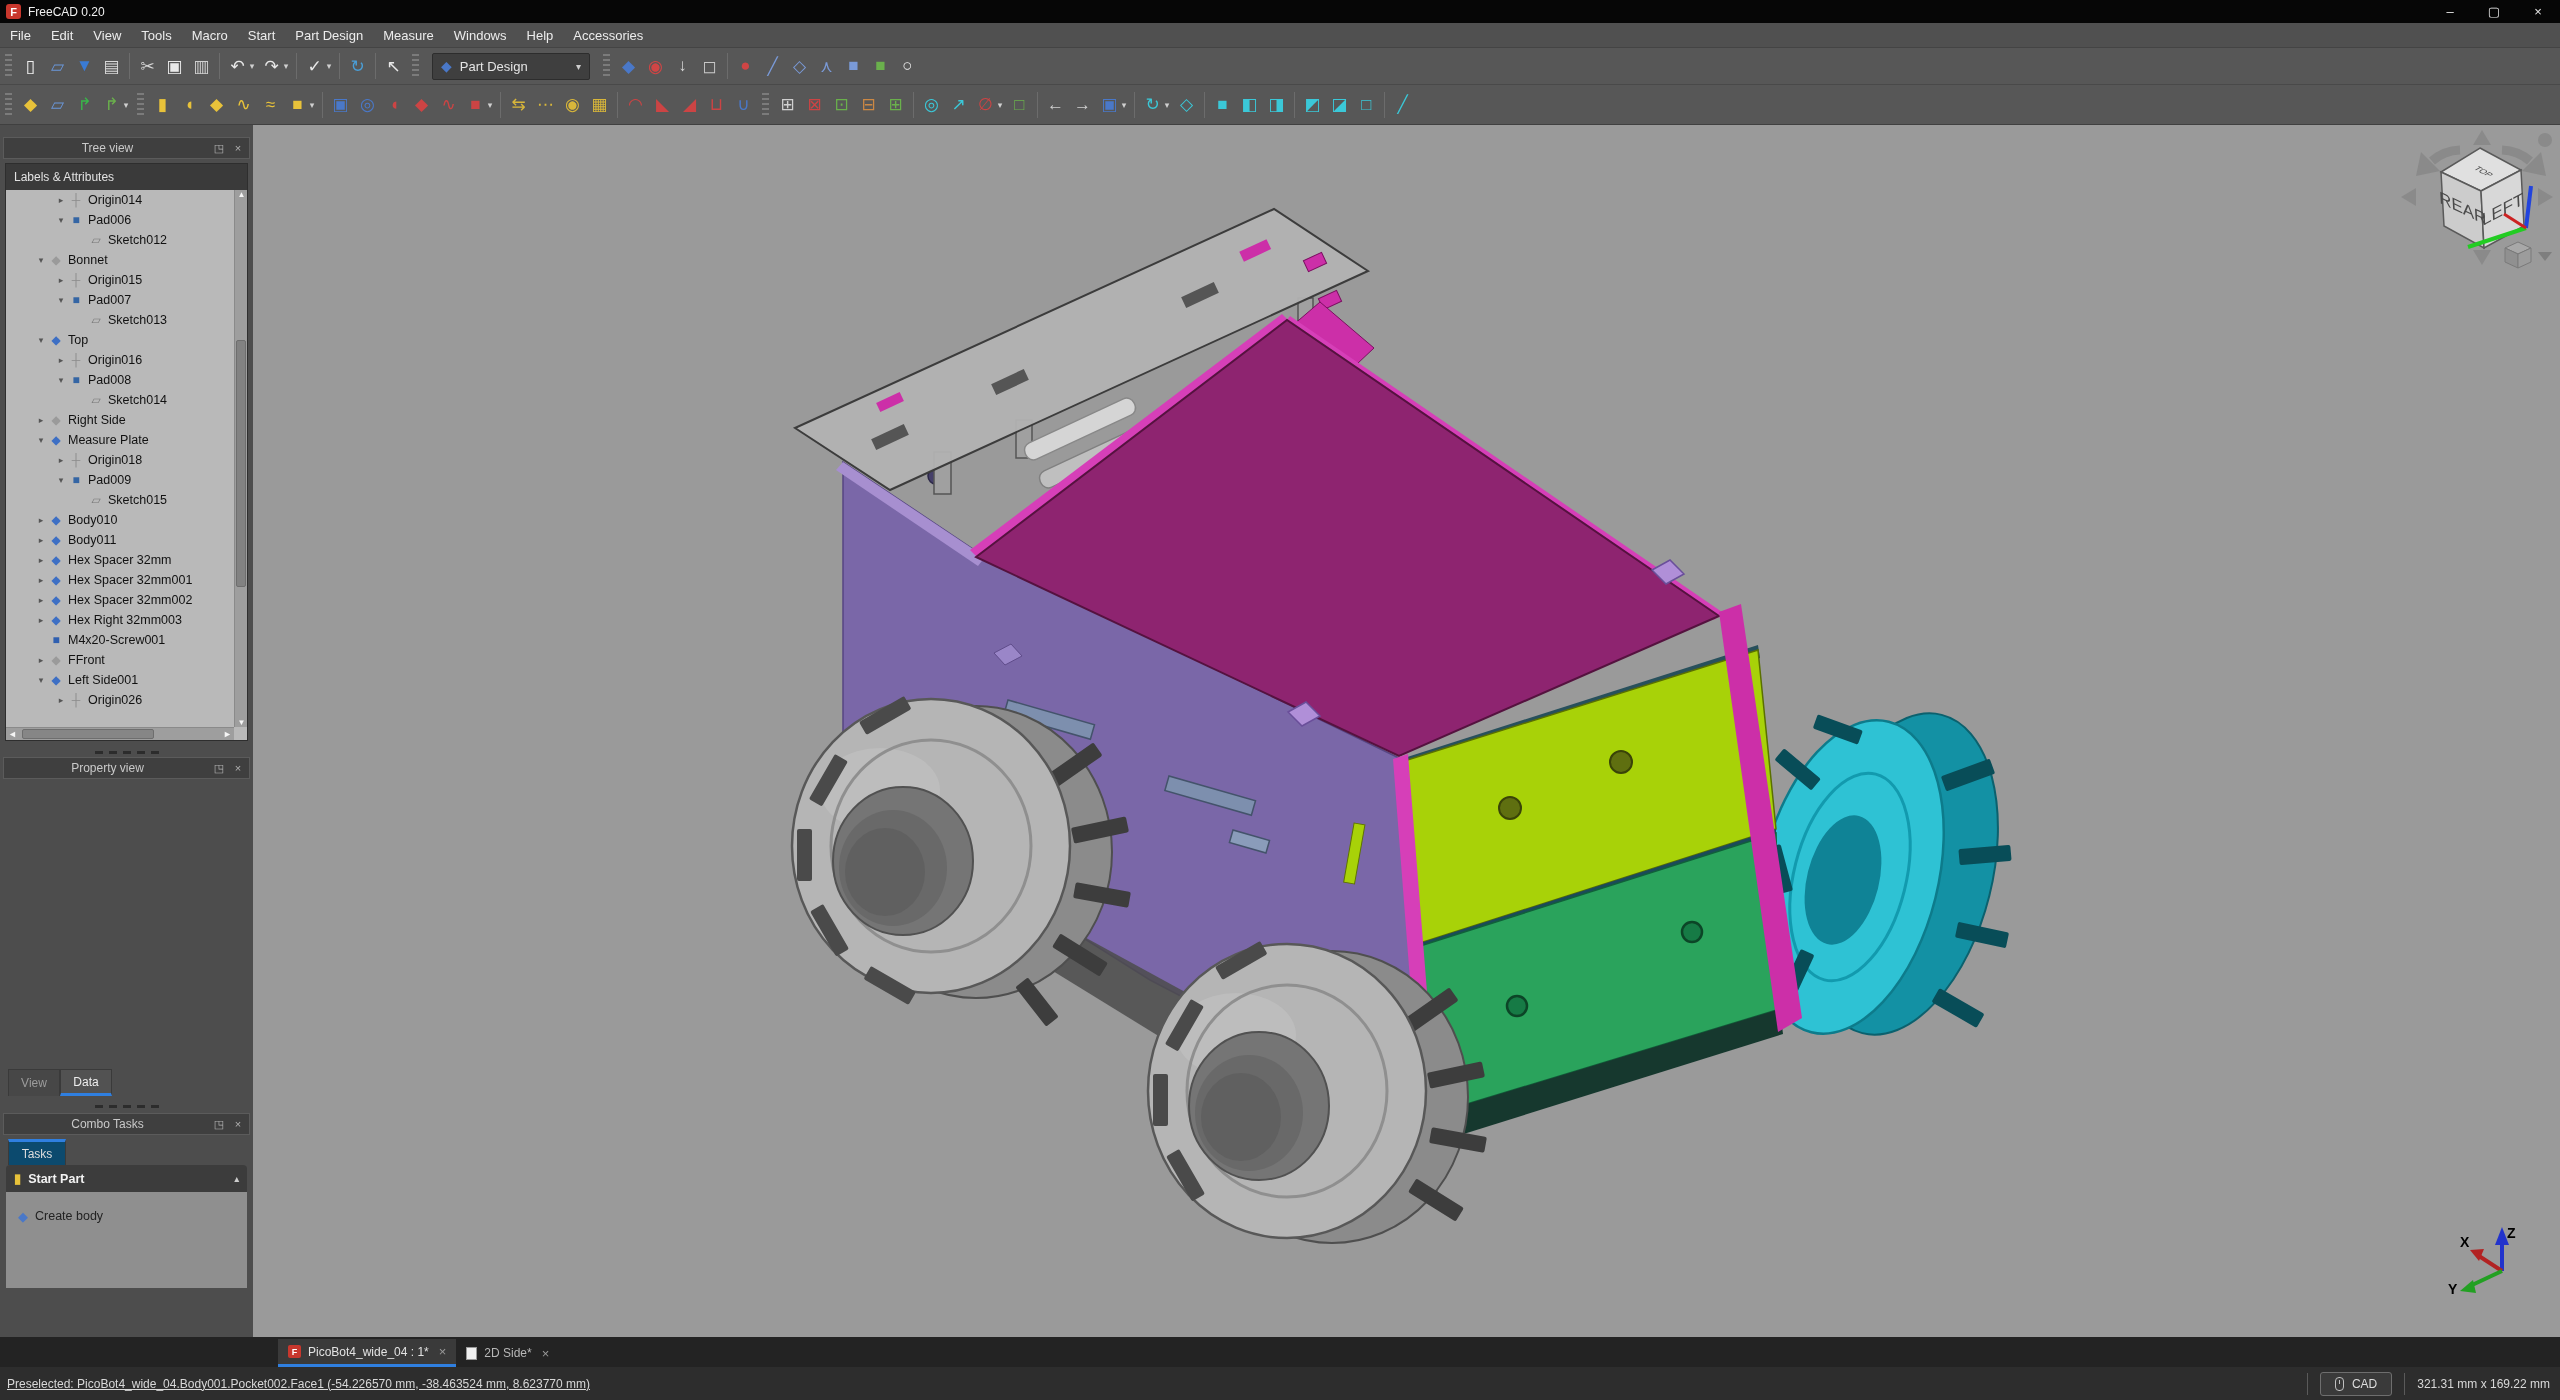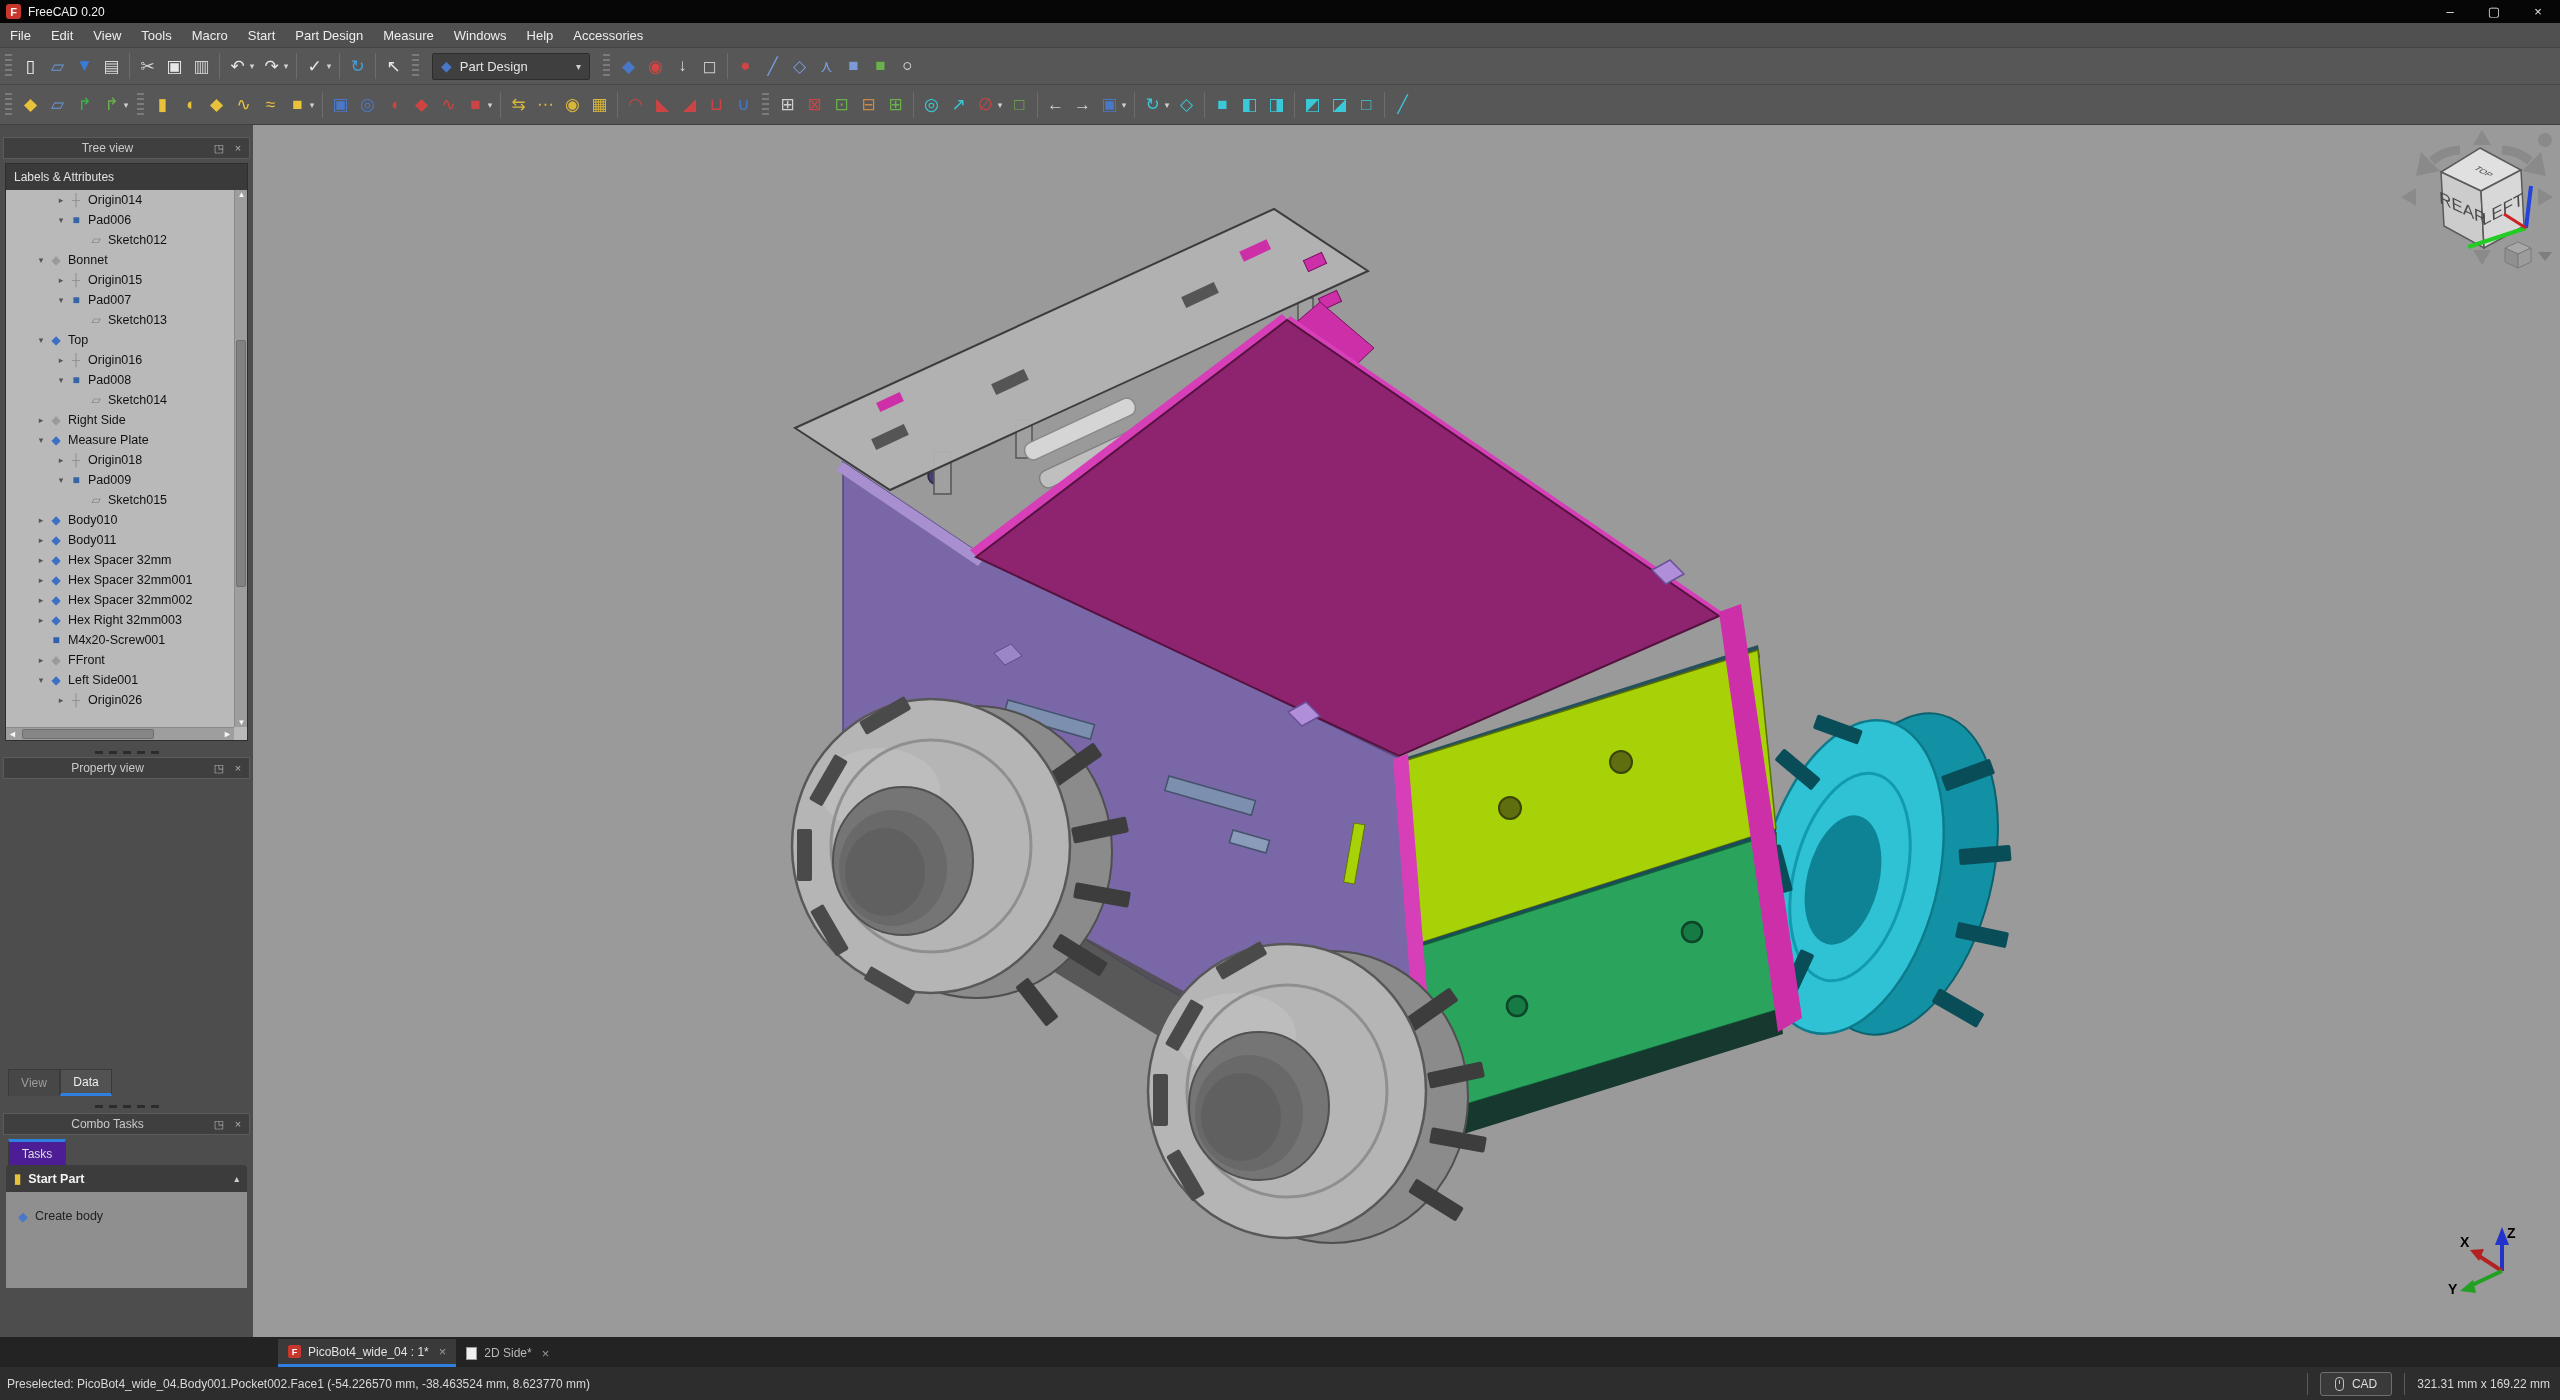--- a/index.html
+++ b/index.html
@@ -54,21 +54,21 @@
 
   .propwidget { position:absolute; top:658px; left:5px; width:243px; height:282px; background:#b9b9b9; border:1px solid #2e2e2e; }
   .prophead { height:24px; background:#3f3f3f; display:flex; font-size:12px; color:#d2d2d2; }
   .prophead .c1 { width:95px; padding:4px 0 0 8px; border-right:1px solid #2a2a2a; }
   .prophead .c2 { flex:1; padding:4px 0 0 8px; }
 
   .vdtabs { position:absolute; top:944px; left:8px; display:flex; }
   .ptab { min-width:52px; height:27px; display:flex; align-items:center; justify-content:center; font-size:12px; color:#9c9c9c; background:#474747; border:1px solid #3a3a3a; border-bottom:none; padding:0 10px; }
   .ptab.active { color:#eeeeee; background:#525252; border-bottom:3px solid #2f7fe0; }
 
-  .tasktab { position:absolute; top:1014px; left:8px; width:58px; height:26px; background:#4c1d95; border-top:3px solid #2f7fe0; border-left:1px solid #3a3a3a; border-right:1px solid #3a3a3a; display:flex; align-items:center; justify-content:center; font-size:12px; color:#dddddd; }
+  .tasktab { position:absolute; top:1014px; left:8px; width:58px; height:26px; background:#0c4a6e; border-top:3px solid #2f7fe0; border-left:1px solid #3a3a3a; border-right:1px solid #3a3a3a; display:flex; align-items:center; justify-content:center; font-size:12px; color:#dddddd; }
   .taskpanel { position:absolute; top:1040px; left:6px; width:241px; }
   .taskhdr { height:27px; background:#3c3c3c; border-radius:4px 4px 0 0; display:flex; align-items:center; padding:0 8px; font-size:12.5px; font-weight:bold; color:#f2f2f2; }
   .taskhdr .yico { color:#e8c23a; margin-right:7px; font-size:13px; }
   .taskhdr .chev { margin-left:auto; color:#cccccc; font-size:9px; }
   .taskbody { background:#8f8f8f; height:96px; padding-top:10px; }
   .taskitem { display:flex; align-items:center; height:28px; padding-left:12px; font-size:12.5px; color:#222; }
   .taskitem .bico { color:#4a78c8; margin-right:7px; font-size:13px; }
 
   
   .viewport { position:absolute; top:125px; left:253px; width:2307px; height:1212px; background:#9a9a9a; }
@@ -77,21 +77,21 @@
   
   .tabbar { position:absolute; top:1337px; left:0; width:2560px; height:30px; background:#232323; display:flex; align-items:flex-end; }
   .dtabs { display:flex; margin-left:278px; height:28px; }
   .dtab { display:flex; align-items:center; padding:0 10px; font-size:12px; color:#b8b8b8; }
   .dtab.active { background:#3a3a3a; border-bottom:3px solid #2f7fe0; color:#e2e2e2; }
   .dtab-fc { width:13px; height:13px; background:#c8372d; border-radius:2px; color:#fff; font-size:9px; font-weight:bold; display:flex; align-items:center; justify-content:center; margin-right:7px; }
   .dtab-pg { width:11px; height:13px; background:#f0f0f0; border:1px solid #999; margin-right:7px; }
   .dtab-x { margin-left:10px; color:#9a9a9a; font-size:13px; }
 
   .statusbar { position:absolute; top:1367px; left:0; width:2560px; height:33px; background:#2d2d2d; display:flex; align-items:center; font-size:12px; color:#d8d8d8; }
-  .status-msg { margin-left:7px; }
+  .status-msg { margin-left:7px;text-decoration:underline; }
   .status-right { margin-left:auto; display:flex; align-items:center; }
   .ssep { width:1px; height:22px; background:#5a5a5a; margin:0 12px; }
   .cadbtn { display:flex; align-items:center; background:#3a3a3a; border:1px solid #6e6e6e; border-radius:3px; height:24px; padding:0 14px; color:#dddddd; }
   .mouseico { width:9px; height:14px; border:1px solid #c0c0c0; border-radius:4px; margin-right:8px; position:relative; }
   .mouseico::after { content:""; position:absolute; left:3px; top:2px; width:1px; height:4px; background:#c0c0c0; }
   .dims { margin-right:10px; }
 </style>
 </head>
 <body>
 

